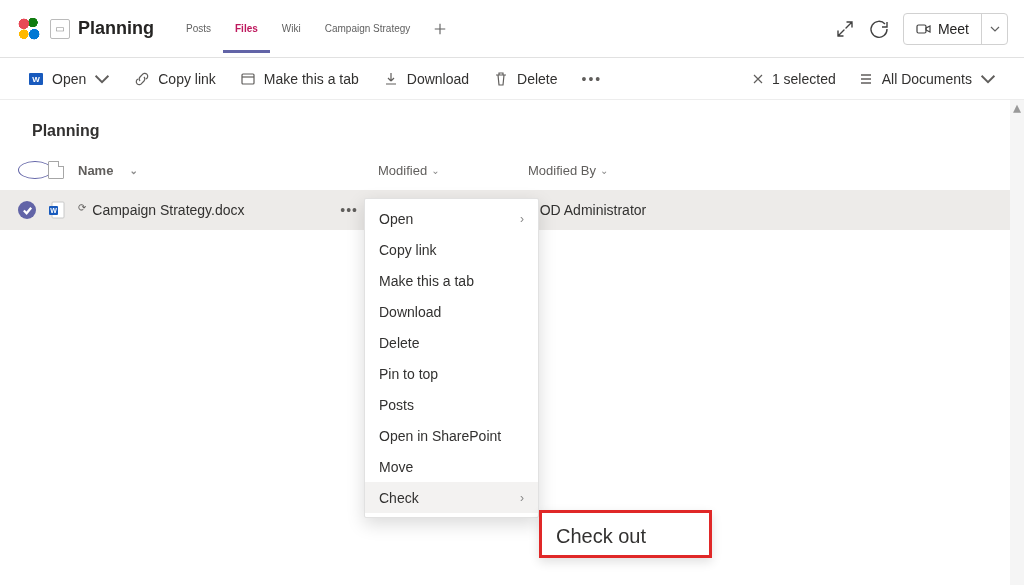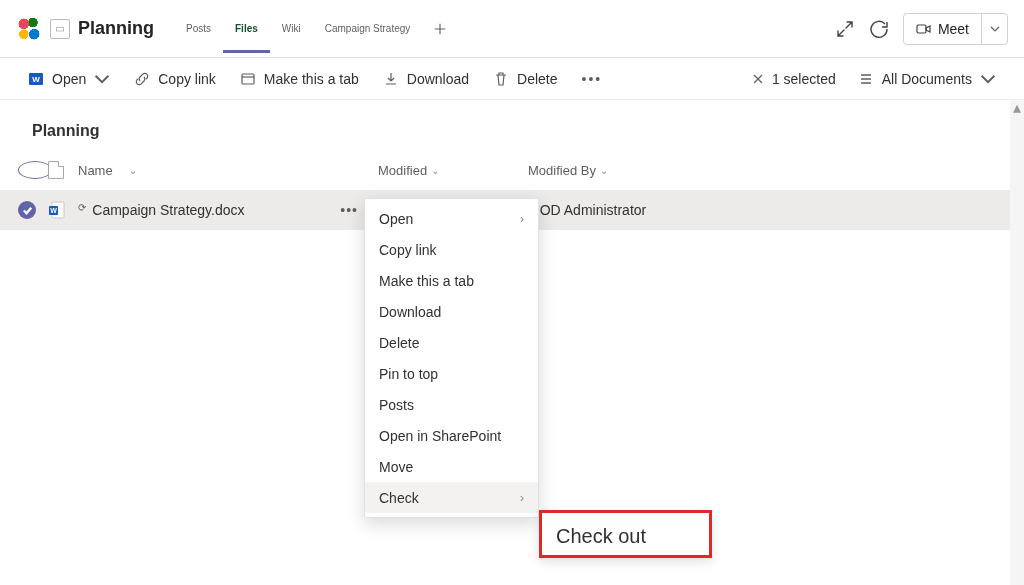--- a/index.html
+++ b/index.html
@@ -9,21 +9,21 @@
   .header {
     display: flex; align-items: center; height: 58px; padding: 0 16px;
     background: #fff; border-bottom: 1px solid #e1e1e1;
   }
   .header-left { display: flex; align-items: center; gap: 8px; }
   .team-avatar { width: 26px; height: 26px; border-radius: 3px; background: radial-gradient(circle at 30% 30%, #e74856 20%, transparent 21%), radial-gradient(circle at 70% 70%, #0078d4 20%, transparent 21%), radial-gradient(circle at 65% 25%, #107c10 18%, transparent 19%), radial-gradient(circle at 30% 70%, #ffb900 18%, transparent 19%); }
   .channel-icon { width: 20px; height: 20px; border: 1px solid #bbb; border-radius: 2px; display: flex; align-items: center; justify-content: center; font-size: 10px; color: #888; background: #fff; }
   .channel-name { font-size: 18px; font-weight: 700; color: #252423; margin-right: 8px; }
   .tabs { display: flex; align-items: center; gap: 0; margin-left: 4px; }
   .tab { padding: 18px 12px 16px; font-size: 10px; color: #616161; cursor: pointer; border-bottom: 3px solid transparent; }
-  .tab.active { font-weight: 600; color: #14532d; border-bottom-color: #6264a7; }
+  .tab.active { font-weight: 600; color: #be185d; border-bottom-color: #6264a7; }
   .tab-add { width: 28px; height: 28px; display: flex; align-items: center; justify-content: center; color: #616161; cursor: pointer; font-size: 16px; margin-left: 4px; }
   .header-right { margin-left: auto; display: flex; align-items: center; gap: 14px; }
   .hdr-icon { width: 20px; height: 20px; color: #424242; cursor: pointer; }
   .meet-group { display: flex; align-items: center; border: 1px solid #d1d1d1; border-radius: 4px; height: 32px; background: #fff; }
   .meet-btn { display: flex; align-items: center; gap: 6px; padding: 0 12px; height: 100%; font-size: 14px; color: #252423; cursor: pointer; }
   .meet-caret { width: 26px; height: 100%; border-left: 1px solid #d1d1d1; display: flex; align-items: center; justify-content: center; color: #616161; cursor: pointer; }
 
   
   .cmdbar {
     display: flex; align-items: center; height: 42px; padding: 0 28px;
@@ -37,21 +37,21 @@
   .sel-count { display: flex; align-items: center; gap: 8px; color: #323130; }
 
   
   .content { background: #fff; min-height: 490px; position: relative; }
   .scrollbar-track { position:absolute; right:0; top:0; width:14px; height:100%; background:#f5f5f5; }
   .scroll-arrow { position:absolute; right:2px; width:10px; height:10px; display:flex; align-items:center; justify-content:center; color:#999; }
   .lib-title { padding: 22px 32px 10px; font-size: 16px; font-weight: 600; color: #323130; }
   .col-headers { display: flex; align-items: center; height: 40px; padding: 0 18px; font-size: 13px; color: #605e5c; }
   .col-check { width: 30px; display:flex; align-items:center; }
   .col-icon { width: 30px; display:flex; align-items:center; }
-  .col-name { flex: 0 0 300px; display:flex; align-items:center; gap:16px; }
+  .col-name { flex: 0 0 300px; display:flex; align-items:center; gap:16px;font-weight:bold; }
   .col-mod  { flex: 0 0 150px; display:flex; align-items:center; gap:4px; }
   .col-modby{ flex: 0 0 200px; display:flex; align-items:center; gap:4px; }
   .hdr-caret { font-size: 10px; color: #888; }
 
   .file-row { display: flex; align-items: center; height: 40px; padding: 0 18px; font-size: 14px; color: #323130; background: #edebe9; }
   .checkmark { width:18px; height:18px; border-radius:50%; background:#6264a7; display:flex; align-items:center; justify-content:center; }
   .checkmark svg { width:11px; height:11px; stroke:#fff; stroke-width:2.5; fill:none; }
   .checkmark.header { background:#fff; border:1.5px solid #6264a7; }
   .checkmark.header svg { stroke:#6264a7; }
   .file-name-cell { flex: 0 0 300px; display:flex; align-items:center; justify-content:space-between; padding-right:16px; }

